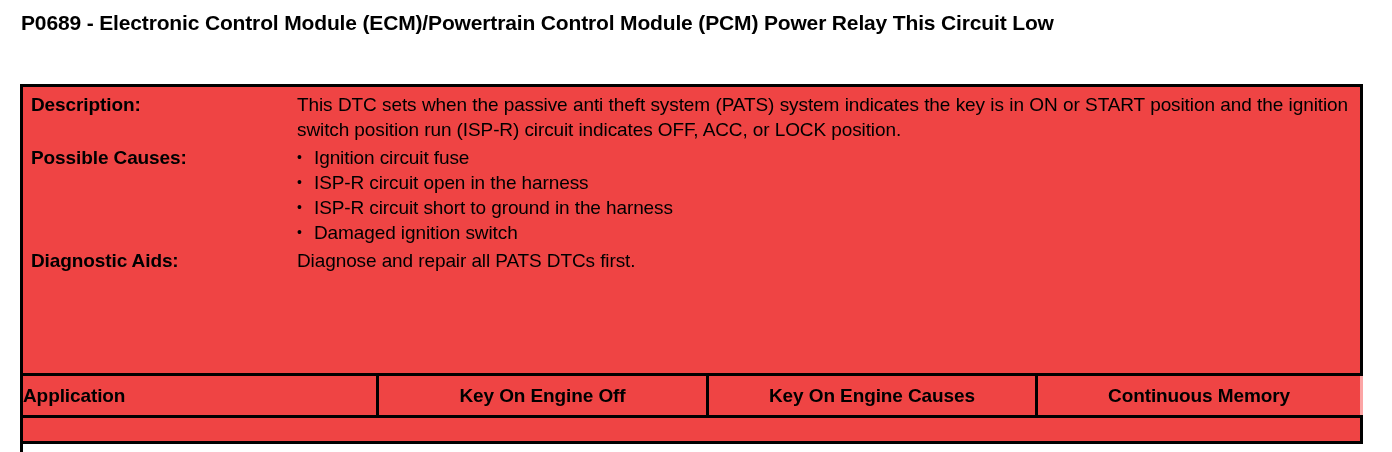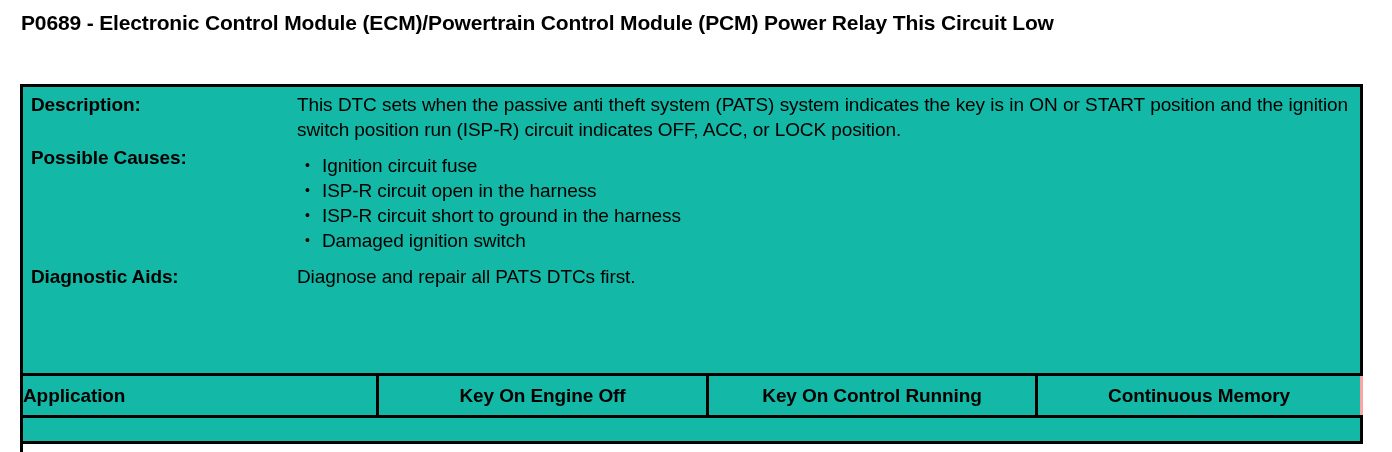--- a/index.html
+++ b/index.html
@@ -32,21 +32,21 @@
 
   
   .dtc-table {
     position: absolute;
     left: 20px;
     top: 84px;
     width: 1343px;
     height: 360px;
     border: 3px solid #000;
     box-sizing: border-box;
-    background: #14b8a6;
+    background: #ef4444;
   }
 
   
   .info-section {
     position: relative;
   }
   .info-row {
     display: flex;
     align-items: flex-start;
   }
@@ -70,21 +70,21 @@
   }
 
   .row-description .info-label,
   .row-description .info-value { padding-top: 5px; }
   .row-description .info-value { text-align: justify; text-align-last: left; }
 
   .row-causes { margin-top: 3px; }
 
   .cause-list {
     list-style: none;
-    margin: 8px;
+    margin: 0;
     padding: 0;
   }
   .cause-list li {
     position: relative;
     padding-left: 17px;
     font-size: 19px;
     line-height: 25px;
     letter-spacing: -0.1px;
   }
   .cause-list li::before {
@@ -191,21 +191,21 @@
       <div class="info-label">Diagnostic Aids:</div>
       <div class="info-value">Diagnose and repair all PATS DTCs first.</div>
     </div>
 
   </div>
 
   <div class="app-grid">
     <div class="app-header-row">
       <div class="cell cell-head col-app">Application</div>
       <div class="cell cell-head col-koeo">Key On Engine Off</div>
-      <div class="cell cell-head col-koer">Key On Control Running</div>
+      <div class="cell cell-head col-koer">Key On Engine Causes</div>
       <div class="cell cell-head col-cm">Continuous Memory</div>
     </div>
     <div class="app-body-row">
       <div class="cell col-app">All</div>
       <div class="cell col-merged">GO to Pinpoint Test B.</div>
     </div>
   </div>
 
 </div>
 

